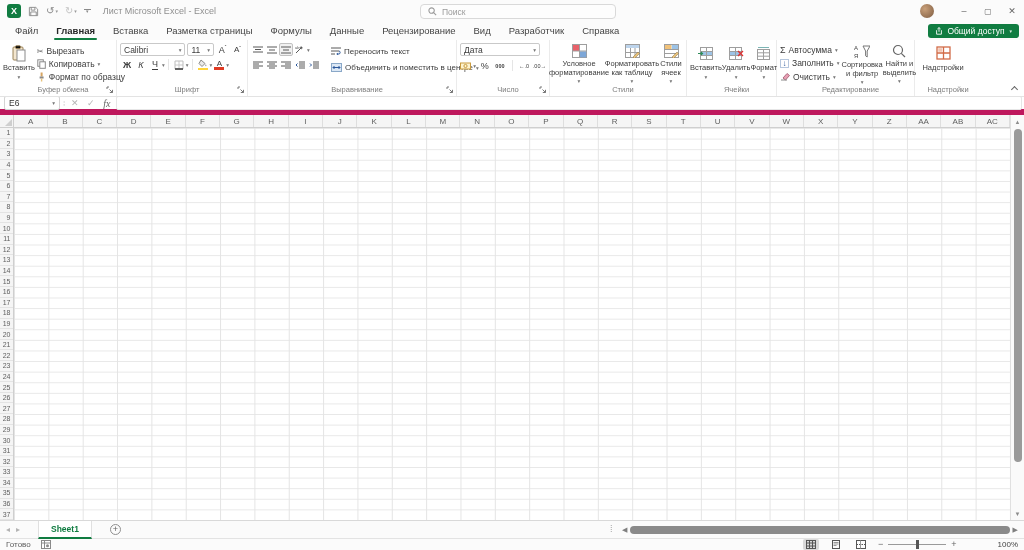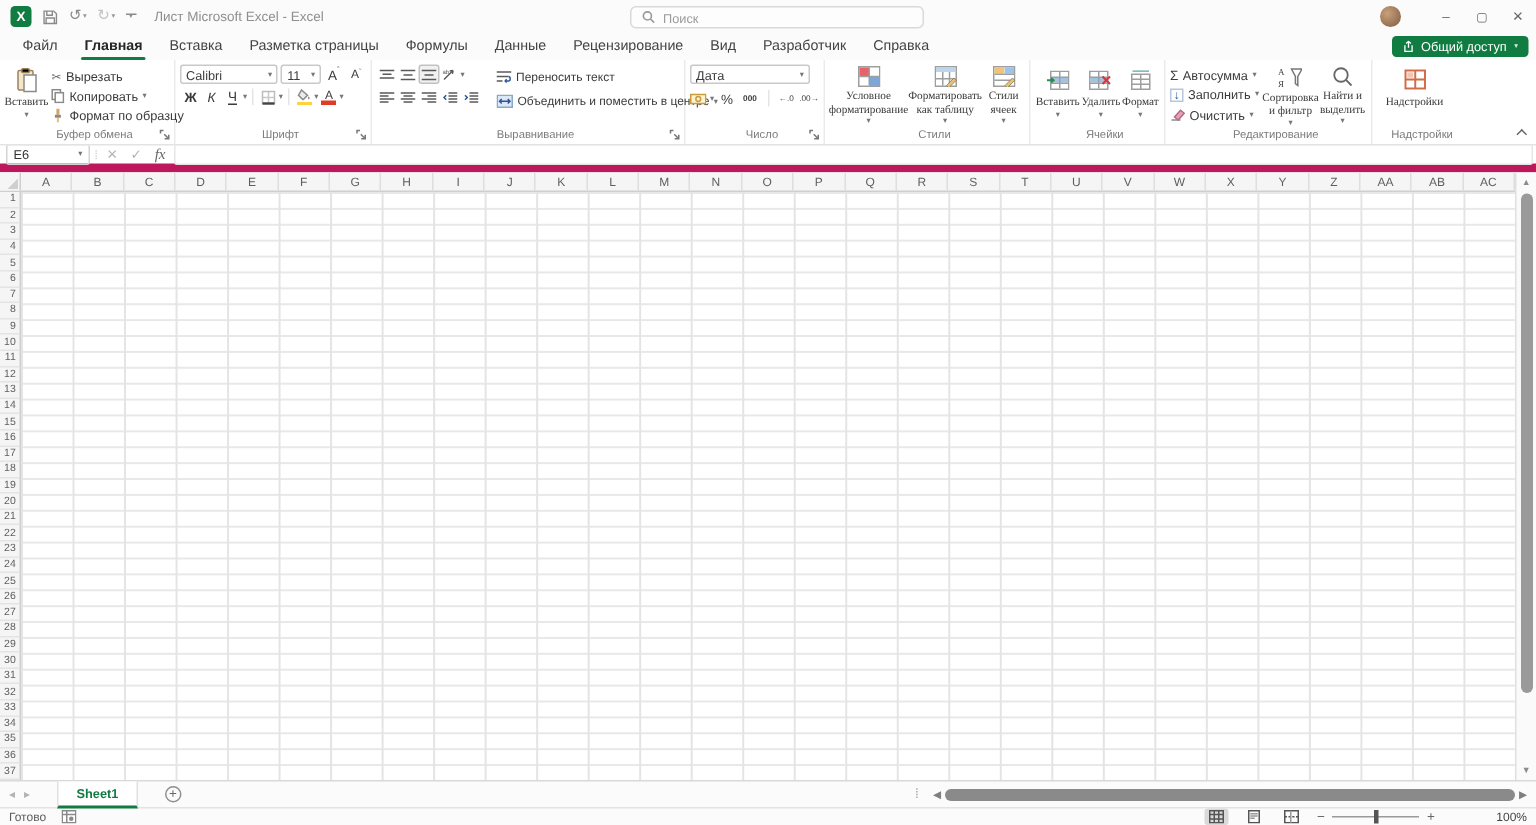--- a/index.html
+++ b/index.html
@@ -26,21 +26,21 @@
   .mtab.active { font-weight:bold; color:#262626; }
   .mtab.active::after { content:""; position:absolute; left:7px; right:7px; bottom:0; height:2.5px; background:#107c41; border-radius:2px; }
   .share-btn { position:absolute; right:5px; bottom:2px; height:14px; background:#107c41; color:#fff; border-radius:3px; display:flex; align-items:center; gap:4px; padding:0 7px; font-size:8.5px; }
   .share-btn .dd-sm { color:#d6e9dd; }
 
   
   .ribbon { height:57px; flex:0 0 57px; background:#fff; border-bottom:1px solid #e3e3e3; display:flex; position:relative; }
   .rgroup { position:relative; border-right:1px solid #ebebeb; padding:3px 3px 13px; flex:0 0 auto; }
   .rgroup-label { position:absolute; left:10px; right:0; bottom:2px; text-align:center; font-size:7.5px; color:#7c7c7c; }
   .launcher { position:absolute; right:2px; bottom:2px; width:9px; height:9px; display:flex; align-items:center; justify-content:center; }
-  .bigbtn { display:flex; flex-direction:column; align-items:center; justify-content:flex-start; font-size:7.5px; line-height:8.5px; color:#3b3b3b; text-align:center; padding-top:1px;font-family:Liberation Serif, serif; }
+  .bigbtn { display:flex; flex-direction:column; align-items:center; justify-content:flex-start; font-size:7.5px; line-height:8.5px; color:#3b3b3b; text-align:center; padding-top:1px; }
   .bigbtn .icon { height:18px; display:flex; align-items:center; justify-content:center; margin-bottom:2px; }
   .smallrow { display:flex; align-items:center; gap:3px; height:13px; font-size:8.5px; color:#3b3b3b; white-space:nowrap; }
   .combo { border:1px solid #c9c9c9; background:#fff; height:13px; display:flex; align-items:center; font-size:8.5px; padding:0 3px; justify-content:space-between; border-radius:2px; }
   .dd { font-size:5.5px; color:#777; }
   .iconbtn { width:14px; height:13px; display:flex; align-items:center; justify-content:center; font-size:9px; color:#3b3b3b; }
   .iconbtn.sel { border:1px solid #c2c2c2; background:#f1f1f1; border-radius:2px; }
   .vsep { width:1px; background:#e5e5e5; margin:1px 3px; align-self:stretch; }
   .colorbar { display:block; width:10px; height:2.5px; margin-top:0.5px; }
   .stack3 { display:flex; flex-direction:column; justify-content:flex-start; gap:1px; }
   .chev-up { width:5px; height:5px; border-left:1.3px solid #666; border-top:1.3px solid #666; transform:rotate(45deg); }

